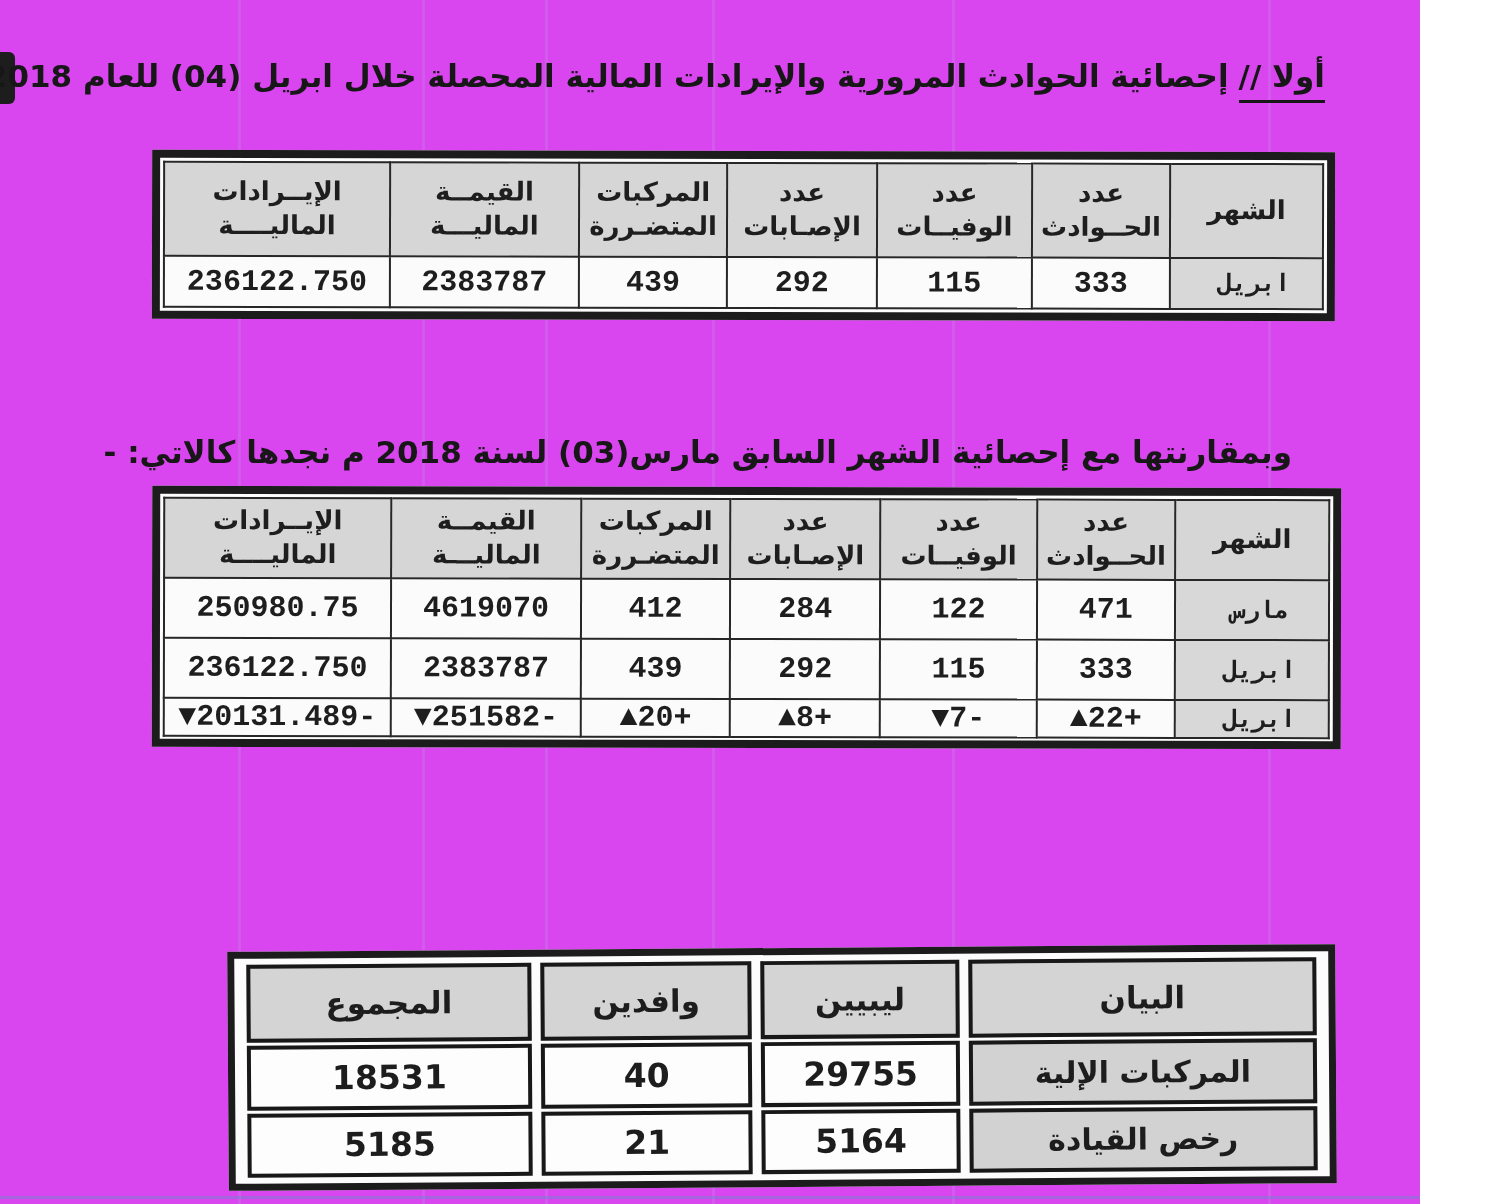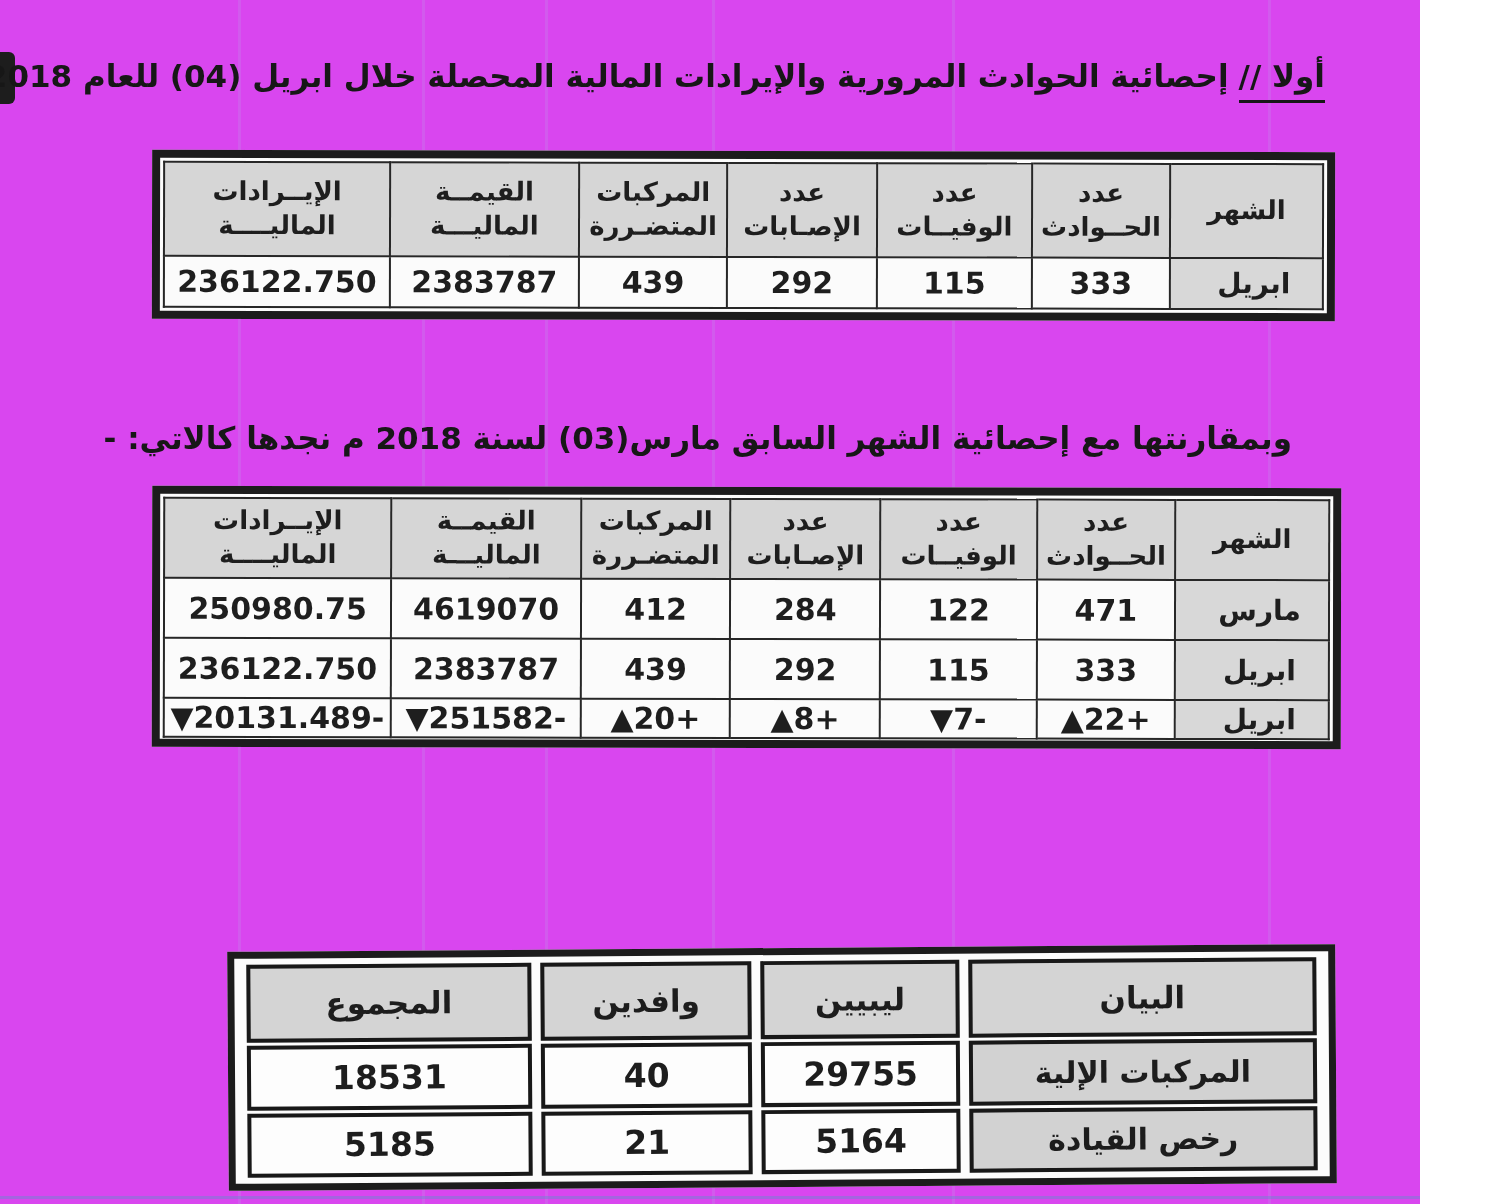--- a/index.html
+++ b/index.html
@@ -29,22 +29,22 @@
   }
   .frame table{width:100%;height:100%;table-layout:fixed;direction:ltr;}
 
   
   .grid{border-collapse:collapse;}
   .grid th,.grid td{
     border:2px solid #272727;text-align:center;vertical-align:middle;
     font-weight:bold;color:#1e1e1e;overflow:hidden;
   }
   .grid th{background:#d6d6d6;font-size:26px;line-height:1.3;}
-  .grid td{font-size:30px;background:#fbfbfb;}
-  .grid td.labelcol{background:#d8d8d8;font-size:28px;padding-left:16px;}
+  .grid td{font-size:30px;background:#fbfbfb;font-family:Liberation Mono, monospace;}
+  .grid td.labelcol{background:#d8d8d8;font-size:24px;padding-left:16px;}
 
   #t1 thead tr{height:94px;}
   #t2 thead tr{height:80px;}
   #t2 tbody tr:nth-child(1){height:60px;}
   #t2 tbody tr:nth-child(2){height:60px;}
 
   .skew-a{transform:rotate(0.12deg);}
 
   
   .frame3{border-width:7px;}
@@ -129,21 +129,21 @@
             <td>439</td>
             <td>292</td>
             <td>115</td>
             <td>333</td>
             <td class="labelcol">ابريل</td>
           </tr>
         </tbody>
     </table>
   </div>
 
-  <div class="title" style="top:416px;right:128px;">
+  <div class="title" style="top:430px;right:128px;">
     <span>وبمقارنتها مع إحصائية الشهر السابق مارس(03) لسنة 2018 م نجدها كالاتي: -</span>
   </div>
 
   <div class="frame skew-a" style="left:152px;top:487px;width:1189px;height:261px;">
     <table id="t2" class="grid">
       <colgroup>
           <col class="c1">
           <col class="c2">
           <col class="c3">
           <col class="c4">

